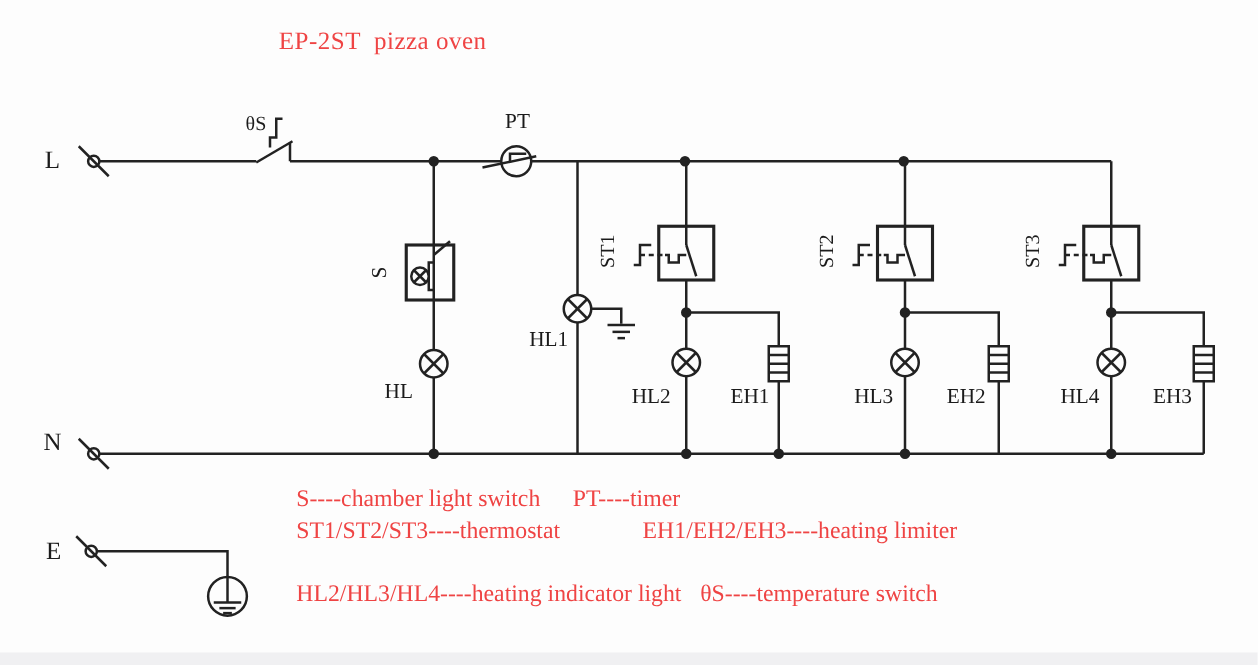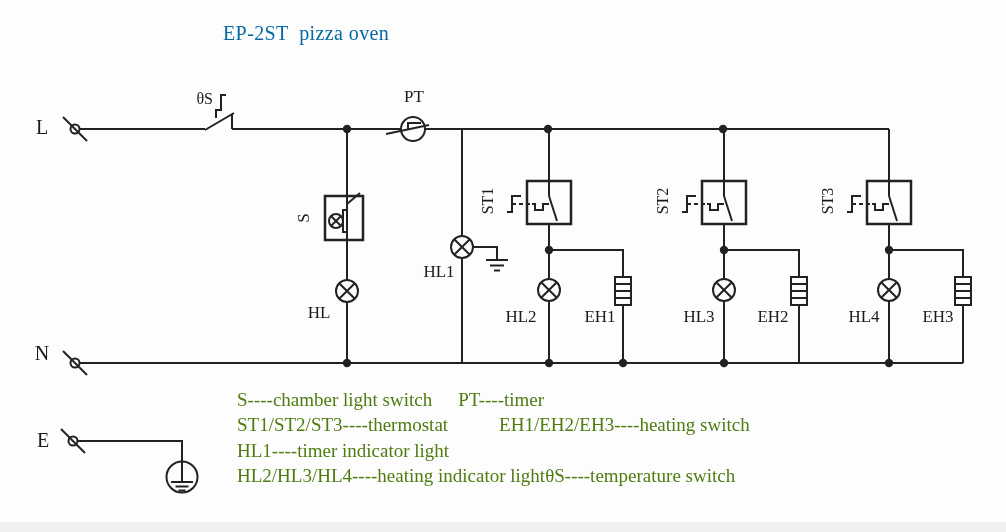--- a/index.html
+++ b/index.html
@@ -6,25 +6,25 @@
   body{
     width:1006px;height:532px;position:relative;overflow:hidden;
     background:#fdfdfd;
     font-family:"Liberation Serif", serif;
     color:#1b1b1b;
   }
   .stage{position:absolute;inset:0;}
   svg{position:absolute;left:0;top:0;}
   .title{
     position:absolute;left:223px;top:22px;
-    font-size:20px;letter-spacing:.4px;white-space:pre;color:#0369a1;
+    font-size:20px;letter-spacing:.4px;white-space:pre;color:#ef4444;
   }
   .legend{
     position:absolute;left:237px;top:389px;
-    font-size:19px;color:#4d7c0f;
+    font-size:19px;color:#ef4444;
   }
   .legend-row{display:flex;align-items:baseline;height:25.4px;white-space:pre;}
   .bottom-bar{
     position:absolute;left:0;right:0;bottom:0;height:10px;background:#f0f0f2;
   }
   text{fill:#1b1b1b;}
 </style>
 </head>
 <body>
 
@@ -223,27 +223,26 @@
         <line x1="178.5" y1="490.5" x2="185.5" y2="490.5"></line>
       </g>
     </g>
   </svg>
 
   <div class="legend">
     <div class="legend-row" style="gap:26px">
       <span>S----chamber light switch</span>
       <span>PT----timer</span>
     </div>
-    <div class="legend-row" style="gap:51px">
+    <div class="legend-row" style="gap:66px">
       <span>ST1/ST2/ST3----thermostat</span>
-      <span>EH1/EH2/EH3----heating switch</span>
+      <span>EH1/EH2/EH3----heating limiter</span>
     </div>
     <div class="legend-row" style="gap:37px">
-      <span>HL1----timer indicator light</span>
-    </div>
-    <div class="legend-row" style="">
+    </div>
+    <div class="legend-row" style="gap:15px">
       <span>HL2/HL3/HL4----heating indicator light</span>
       <span>θS----temperature switch</span>
     </div>
   </div>
 
   <div class="bottom-bar"></div>
 </div>
 
 </body></html>

